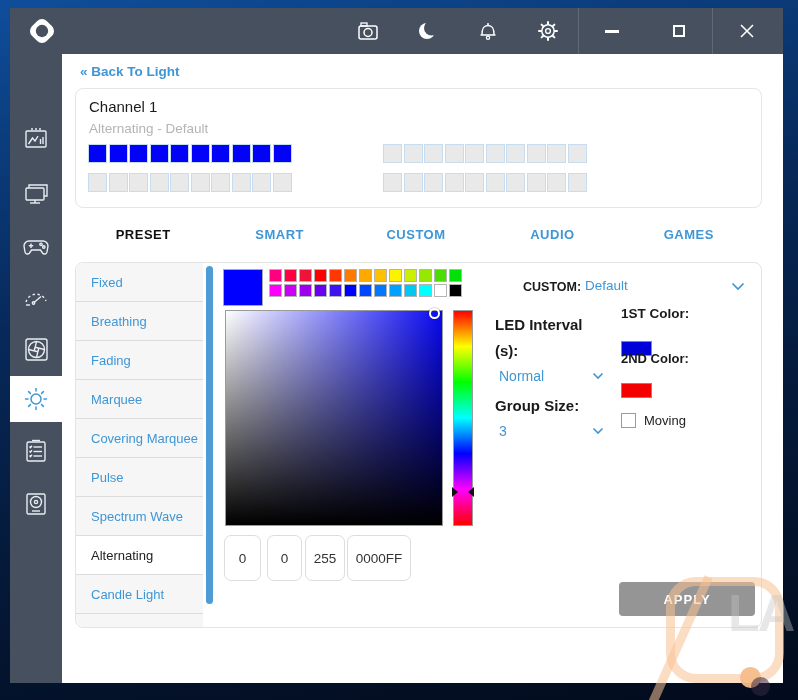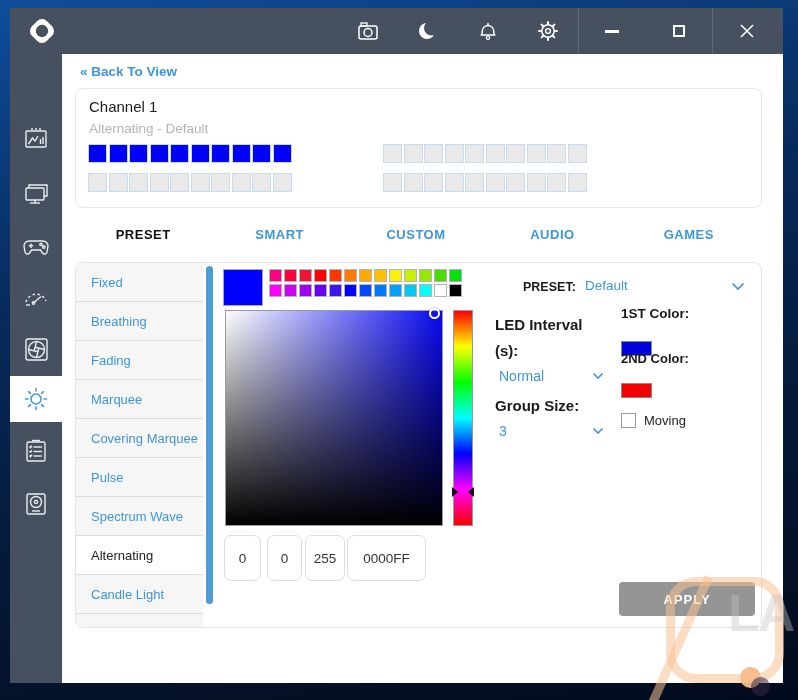--- a/index.html
+++ b/index.html
@@ -53,21 +53,21 @@
   .grad-sat { background:linear-gradient(90deg,#fff,rgba(255,255,255,0)); }
   .grad-val { background:linear-gradient(0deg,#000,rgba(0,0,0,0)); }
   .grad-marker { position:absolute; right:2px; top:-3px; width:11px; height:11px; border:2px solid #fff; border-radius:50%; box-shadow:0 0 2px rgba(0,0,0,0.5); }
 
   .hue-slider { position:absolute; left:377px; top:47px; width:20px; height:216px; border:1px solid #9a9a9a; cursor:pointer;
     background:linear-gradient(180deg,#f00 0%,#ff0 16.6%,#0f0 33.3%,#0ff 50%,#00f 66.6%,#f0f 83.3%,#f00 100%); }
   .hue-arrow-l { position:absolute; left:-2px; top:176px; width:0; height:0; border-top:5px solid transparent; border-bottom:5px solid transparent; border-left:6px solid #111; }
   .hue-arrow-r { position:absolute; right:-2px; top:176px; width:0; height:0; border-top:5px solid transparent; border-bottom:5px solid transparent; border-right:6px solid #111; }
 
   .num-input { position:absolute; top:272px; height:46px; border:1.5px solid #dddddd; border-radius:7px; background:#fff; text-align:center; font-size:13.5px; color:#333; font-family:"Liberation Sans",sans-serif; outline:none; }
-  .in-r { left:148px; width:37px; } .in-g { left:191px; width:35px; } .in-b { left:229px; width:40px; } .in-hex { left:271px; width:79px; }
+  .in-r { left:148px; width:37px; } .in-g { left:191px; width:35px; } .in-b { left:229px; width:40px; } .in-hex { left:271px; width:64px; }
 
   
   .lbl { position:absolute; font-weight:700; color:#1a1a1a; }
   .blue-val { position:absolute; color:#3f96d6; cursor:pointer; }
   .chev { position:absolute; cursor:pointer; }
   .mini-swatch { position:absolute; width:31px; height:15px; border:1px solid #8a8a8a; }
   .checkbox { position:absolute; left:545px; top:150px; width:15px; height:15px; border:1px solid #9a9a9a; background:#fff; cursor:pointer; }
   .checkbox-label { position:absolute; left:568px; top:150px; font-size:13px; color:#222; }
   .apply-btn { position:absolute; left:543px; top:319px; width:136px; height:34px; background:#959595; border:none; border-radius:4px; color:#fff; font-weight:700; font-size:13px; letter-spacing:1px; cursor:pointer; font-family:"Liberation Sans",sans-serif; }
 
@@ -242,21 +242,21 @@
           <circle cx="13" cy="11" r="5.5"></circle>
           <circle cx="13" cy="11" r="1.6"></circle>
           <line x1="9" y1="20" x2="17" y2="20"></line>
         </g>
       </svg>
     </div>
   </div>
 
   <div class="content">
 
-    <div class="back-link">« Back To View</div>
+    <div class="back-link">« Back To Light</div>
 
     <div class="channel-panel">
       <div class="channel-title">Channel 1</div>
       <div class="channel-subtitle">Alternating - Default</div>
       <div class="led-group g1">
         <div class="led-row">
             <span class="led" style="background-color: rgb(2, 2, 248);"></span>
             <span class="led" style="background-color: rgb(2, 2, 248);"></span>
             <span class="led" style="background-color: rgb(2, 2, 248);"></span>
             <span class="led" style="background-color: rgb(2, 2, 248);"></span>
@@ -374,21 +374,21 @@
       <div class="hue-slider">
         <div class="hue-arrow-l"></div>
         <div class="hue-arrow-r"></div>
       </div>
 
       <input class="num-input in-r" value="0" style="">
       <input class="num-input in-g" value="0" style="">
       <input class="num-input in-b" value="255" style="">
       <input class="num-input in-hex" value="0000FF" style="">
 
-      <div class="lbl" style="left:447px; top:17px; font-size:12.5px">PRESET:</div>
+      <div class="lbl" style="left:447px; top:17px; font-size:12.5px">CUSTOM:</div>
       <div class="blue-val" style="left:509px; top:15px; font-size:13.5px">Default</div>
       <svg class="chev" style="left:655px; top:19px" width="14" height="9" viewBox="0 0 14 9">
         <polyline points="1.5,1.5 7,7 12.5,1.5" fill="none" stroke="#3f96d6" stroke-width="1.7"></polyline>
       </svg>
 
       <div class="lbl" style="left:419px; top:49px; width:112px; font-size:15px; line-height:26px">LED Interval (s):</div>
       <div class="blue-val" style="left:423px; top:105px; font-size:14px">Normal</div>
       <svg class="chev" style="left:516px; top:109px" width="12" height="8" viewBox="0 0 12 8">
         <polyline points="1.5,1.5 6,6 10.5,1.5" fill="none" stroke="#3f96d6" stroke-width="1.6"></polyline>
       </svg>

